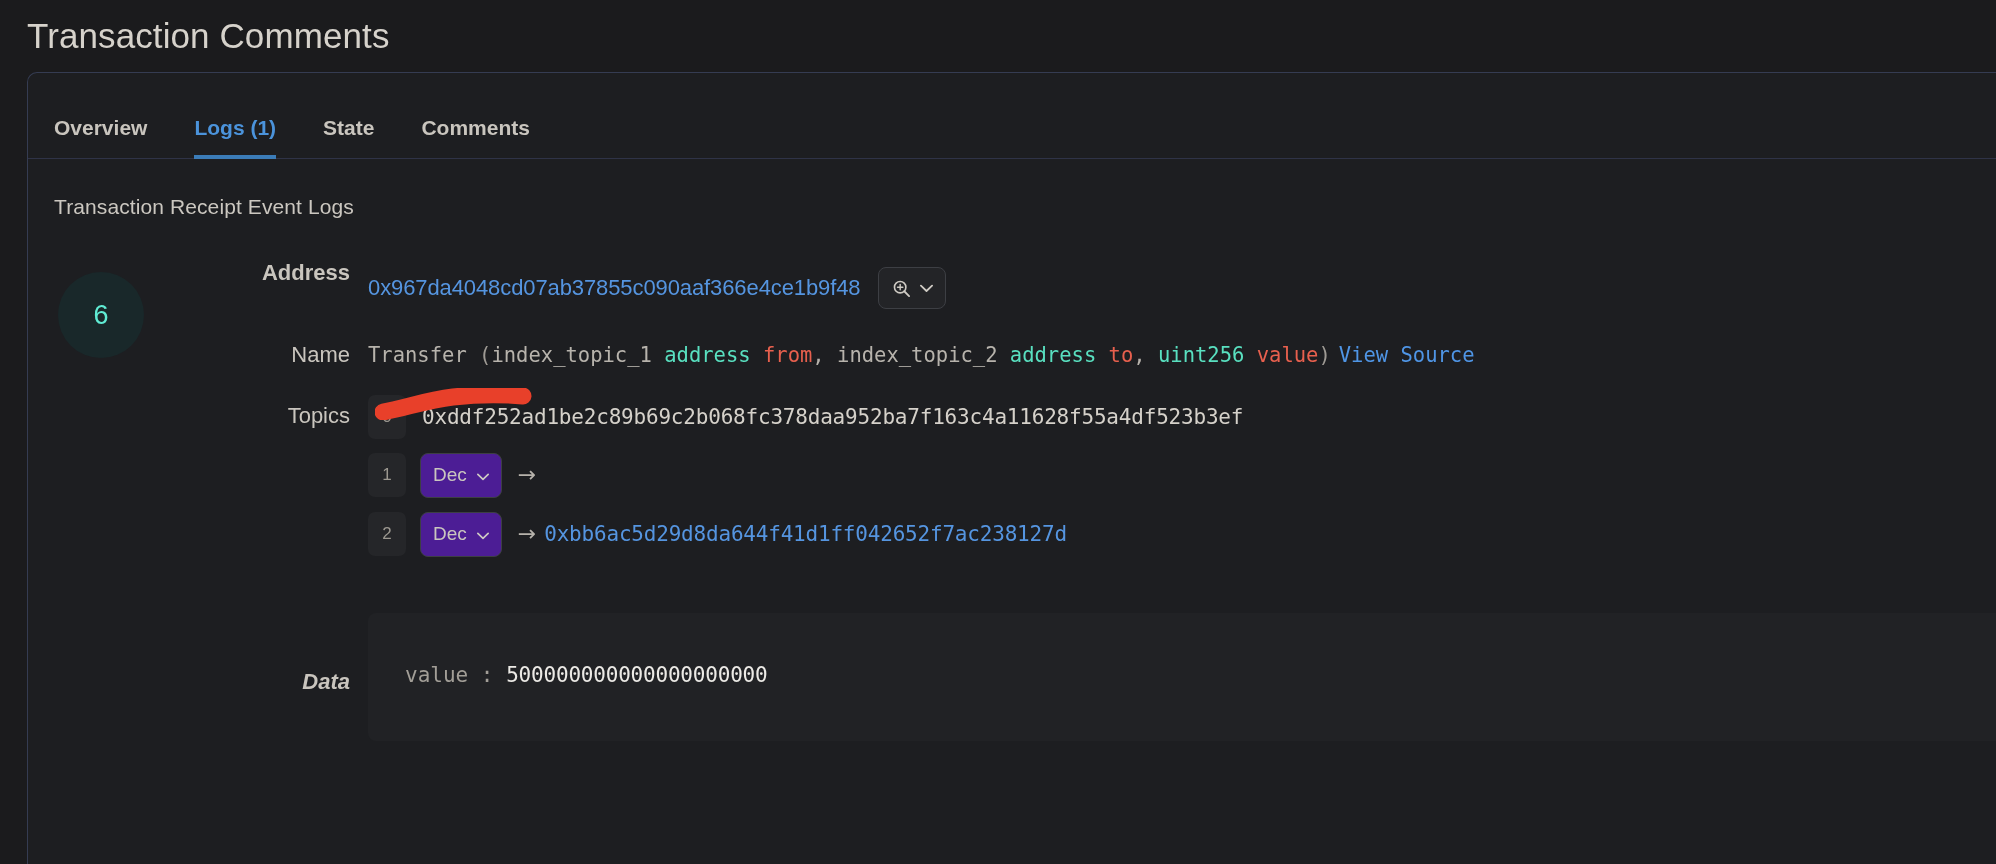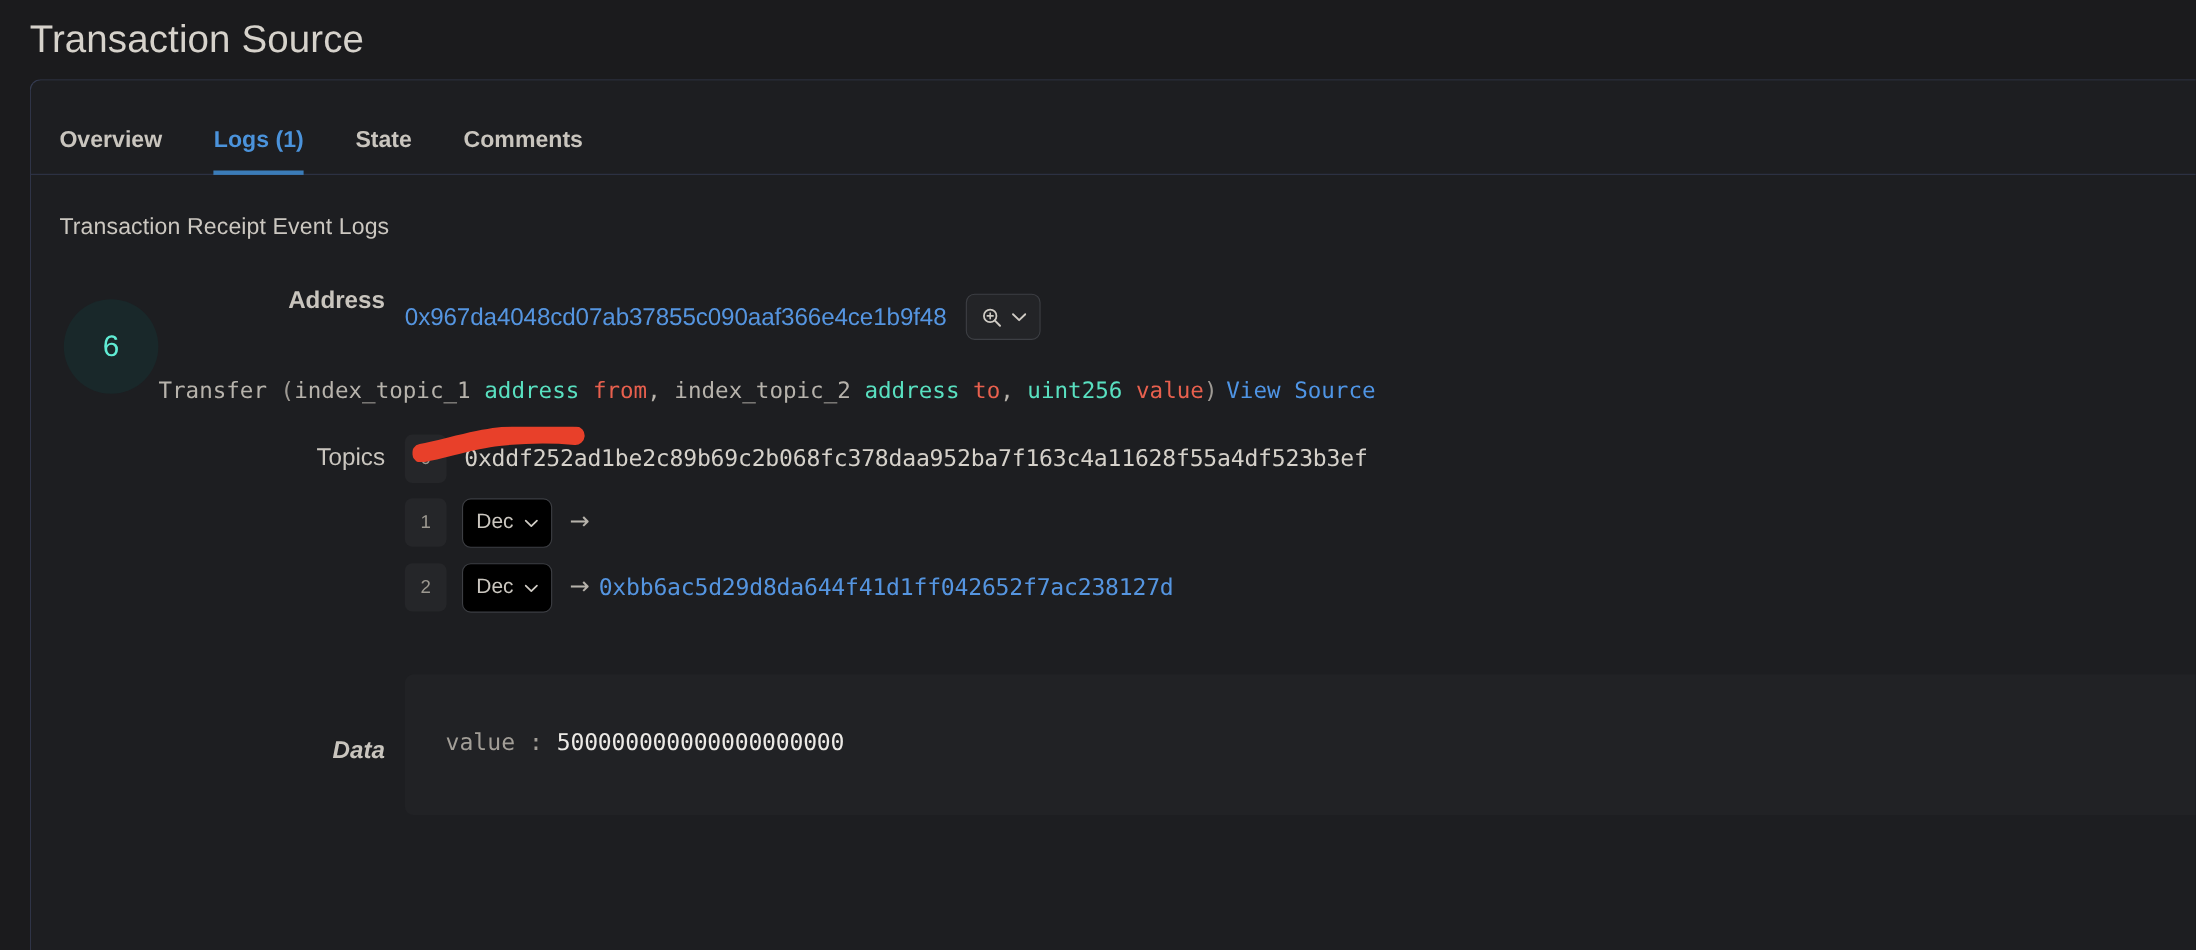--- a/index.html
+++ b/index.html
@@ -188,21 +188,21 @@
     font-size: 17px;
     display: flex;
     align-items: center;
     justify-content: center;
     font-family: "Liberation Sans", sans-serif;
   }
   .dec-select {
     margin-left: 14px;
     border: 1px solid #3d3f44;
     border-radius: 8px;
-    background: #000000;
+    background: #4c1d95;
     color: #cac6bf;
     font-size: 19px;
     font-family: "Liberation Sans", sans-serif;
     padding: 8px 12px;
     display: inline-flex;
     align-items: center;
     gap: 10px;
     cursor: pointer;
     height: 45px;
   }
@@ -265,21 +265,21 @@
     height: 32px;
     pointer-events: none;
     z-index: 50;
   }
 </style>
 </head>
 <body>
 
 <div class="page">
 
-  <h1 class="page-title">Transaction Source</h1>
+  <h1 class="page-title">Transaction Comments</h1>
 
   <div class="card">
 
     <div class="tabs">
       <button class="tab">Overview</button>
       <button class="tab active">Logs (1)</button>
       <button class="tab">State</button>
       <button class="tab">Comments</button>
     </div>
 
@@ -313,20 +313,21 @@
                     <svg width="13" height="9" viewBox="0 0 14 9" fill="none">
                       <path d="M1 1.4 L7 7.2 L13 1.4" stroke="#cfcbc4" stroke-width="1.9" stroke-linecap="round" stroke-linejoin="round"></path>
                     </svg>
                   </span>
                 </span>
               </div>
             </div>
           </div>
 
           <div class="field-row">
+            <div class="field-label" style="padding-top:24px;">Name</div>
             <div class="field-value">
               <div class="row-name"><span class="tok-plain">Transfer</span><span class="tok-paren"> (</span><span class="tok-plain">index_topic_1</span><span class="tok-plain">&nbsp;</span><span class="tok-type">address</span><span class="tok-plain">&nbsp;</span><span class="tok-param">from</span><span class="tok-plain">, </span><span class="tok-plain">index_topic_2</span><span class="tok-plain">&nbsp;</span><span class="tok-type">address</span><span class="tok-plain">&nbsp;</span><span class="tok-param">to</span><span class="tok-plain">, </span><span class="tok-type">uint256</span><span class="tok-plain">&nbsp;</span><span class="tok-param">value</span><span class="tok-paren">)</span><a class="view-source" href="#">View Source</a></div>
             </div>
           </div>
 
           <div class="field-row">
             <div class="field-label" style="padding-top:31px;">Topics</div>
             <div class="field-value">
               <div class="topics-block">
 

